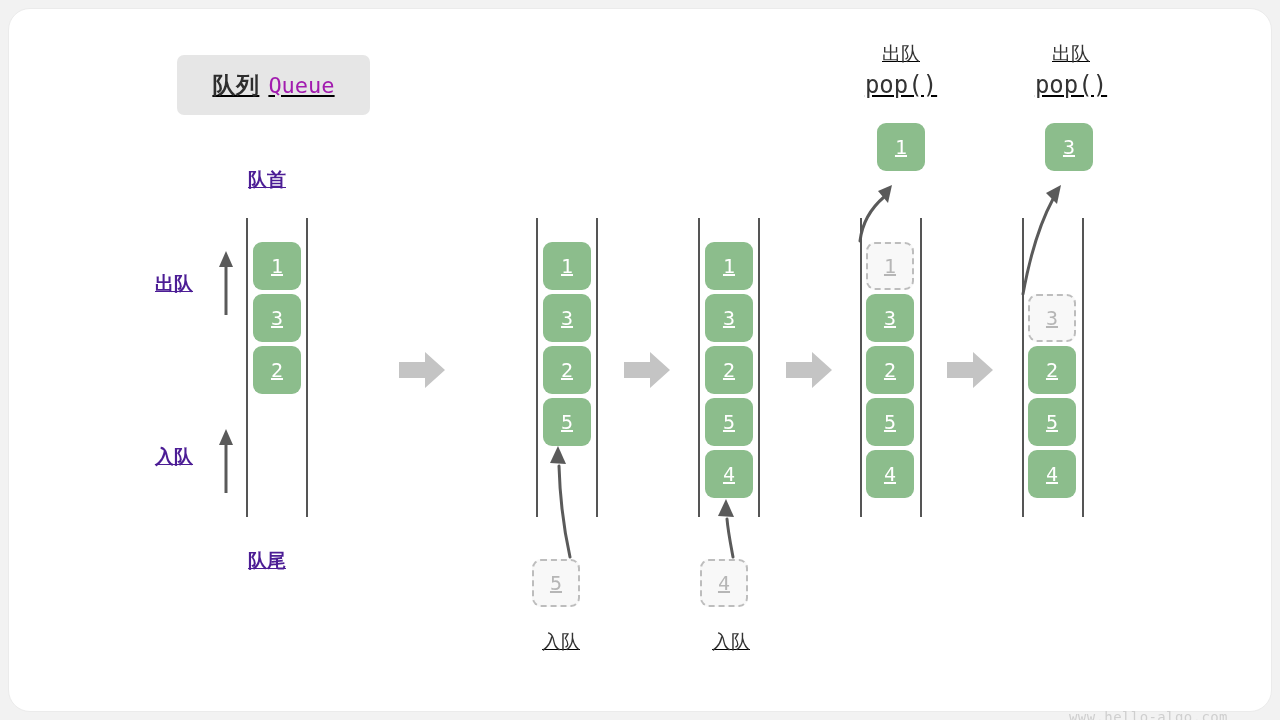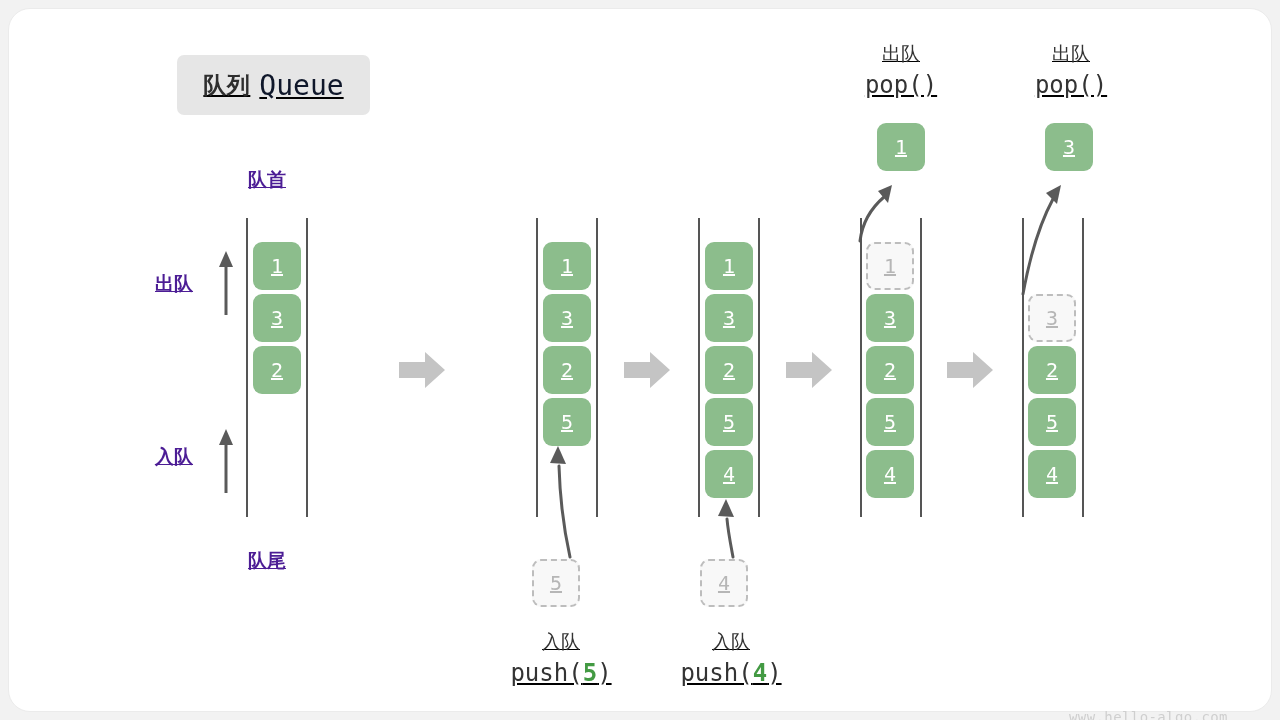--- a/index.html
+++ b/index.html
@@ -46,22 +46,22 @@
     gap: 9px;
   }
   .title-cn {
     font-size: 23px;
     font-weight: bold;
     color: #2e2e2e;
     letter-spacing: 0.5px;
   }
   .title-en {
     font-family: "DejaVu Sans Mono", "Liberation Mono", monospace;
-    font-size: 28px;
-    color: #0f172a;
+    font-size: 22px;
+    color: #a21caf;
   }
 
   
   .label-cn {
     font-size: 19px;
     font-weight: bold;
     color: #4c1d95;
     white-space: nowrap;
   }
   .op-label {
@@ -176,21 +176,20 @@
     <div class="abs cell ghost" style="left:523px; top:550px;">5</div>
 
     <div class="abs" style="left:535px; top:435px;">
       <svg width="40" height="115" viewBox="0 0 40 115">
         <path d="M26,113 C20,86 16,56 15,22" stroke="#5a5a5a" stroke-width="3" fill="none" stroke-linecap="round"></path>
         <polygon points="14,2 22,20 6,19" fill="#5a5a5a"></polygon>
       </svg>
     </div>
     <div class="abs op-label" style="left:462px; top:620px; width:180px;">
       <div class="op-cn">入队</div>
-      <div class="op-code"><span>push(</span><span class="op-arg">5</span><span>)</span></div>
     </div>
 
     <div class="abs step-arrow" style="left:615px; top:341px;">
       <svg width="46" height="40" viewBox="0 0 46 40">
         <polygon points="0,12 26,12 26,2 46,20 26,38 26,28 0,28" fill="#c4c4c4"></polygon>
       </svg>
     </div>
 
     <div class="abs rail" style="left:689px; top:209px; height:299px;"></div>
     <div class="abs rail" style="left:749px; top:209px; height:299px;"></div>
@@ -201,21 +200,20 @@
     <div class="abs cell filled" style="left:696px; top:441px;">4</div>
     <div class="abs cell ghost" style="left:691px; top:550px;">4</div>
     <div class="abs" style="left:702px; top:488px;">
       <svg width="40" height="62" viewBox="0 0 40 62">
         <path d="M22,60 C19,44 17,34 16,22" stroke="#5a5a5a" stroke-width="3" fill="none" stroke-linecap="round"></path>
         <polygon points="15,2 23,20 7,19" fill="#5a5a5a"></polygon>
       </svg>
     </div>
     <div class="abs op-label" style="left:632px; top:620px; width:180px;">
       <div class="op-cn">入队</div>
-      <div class="op-code"><span>push(</span><span class="op-arg">4</span><span>)</span></div>
     </div>
 
     <div class="abs step-arrow" style="left:777px; top:341px;">
       <svg width="46" height="40" viewBox="0 0 46 40">
         <polygon points="0,12 26,12 26,2 46,20 26,38 26,28 0,28" fill="#c4c4c4"></polygon>
       </svg>
     </div>
 
     <div class="abs op-label" style="left:802px; top:32px; width:180px;">
       <div class="op-cn">出队</div>

